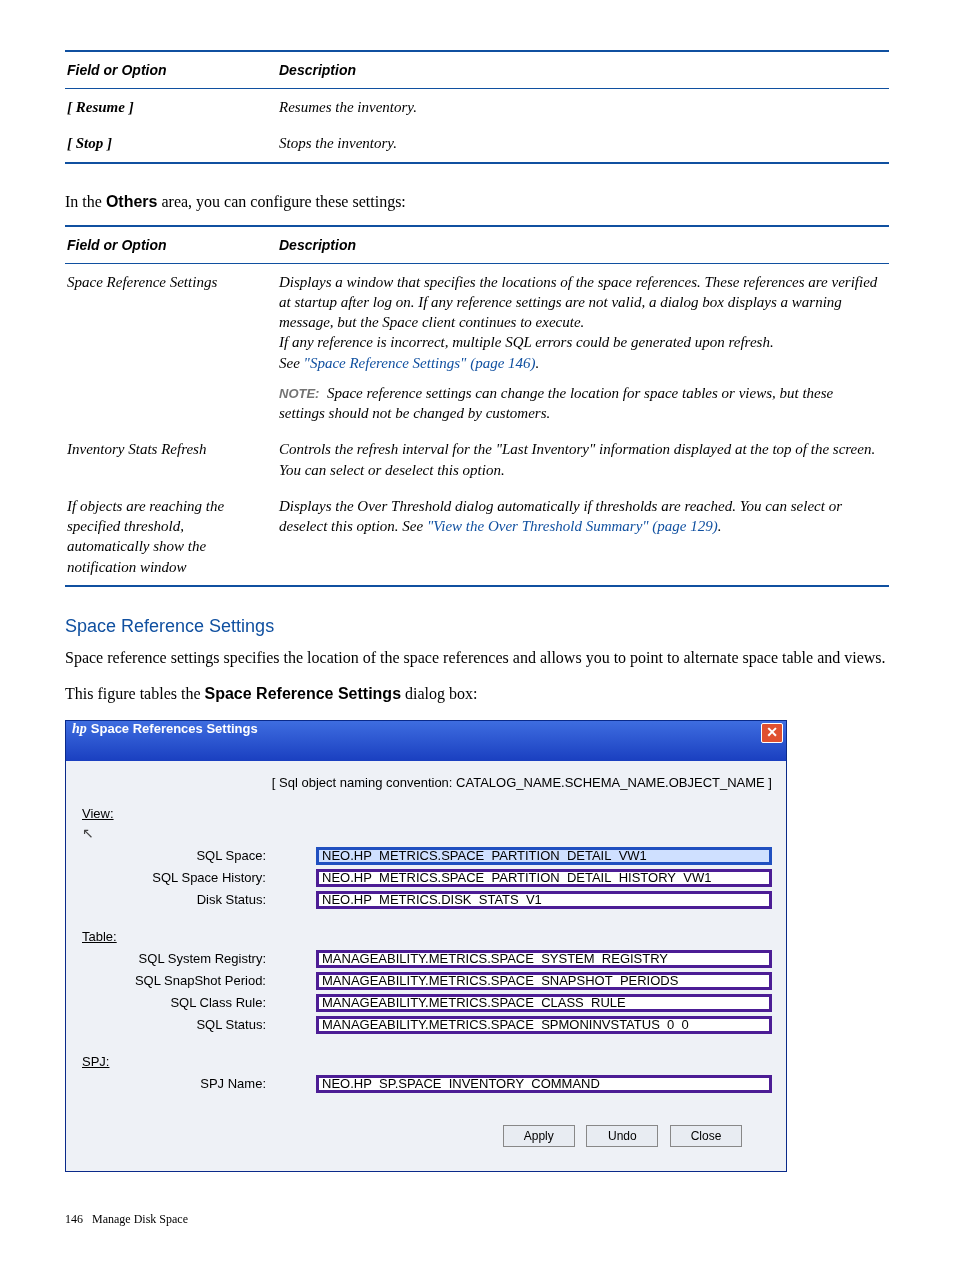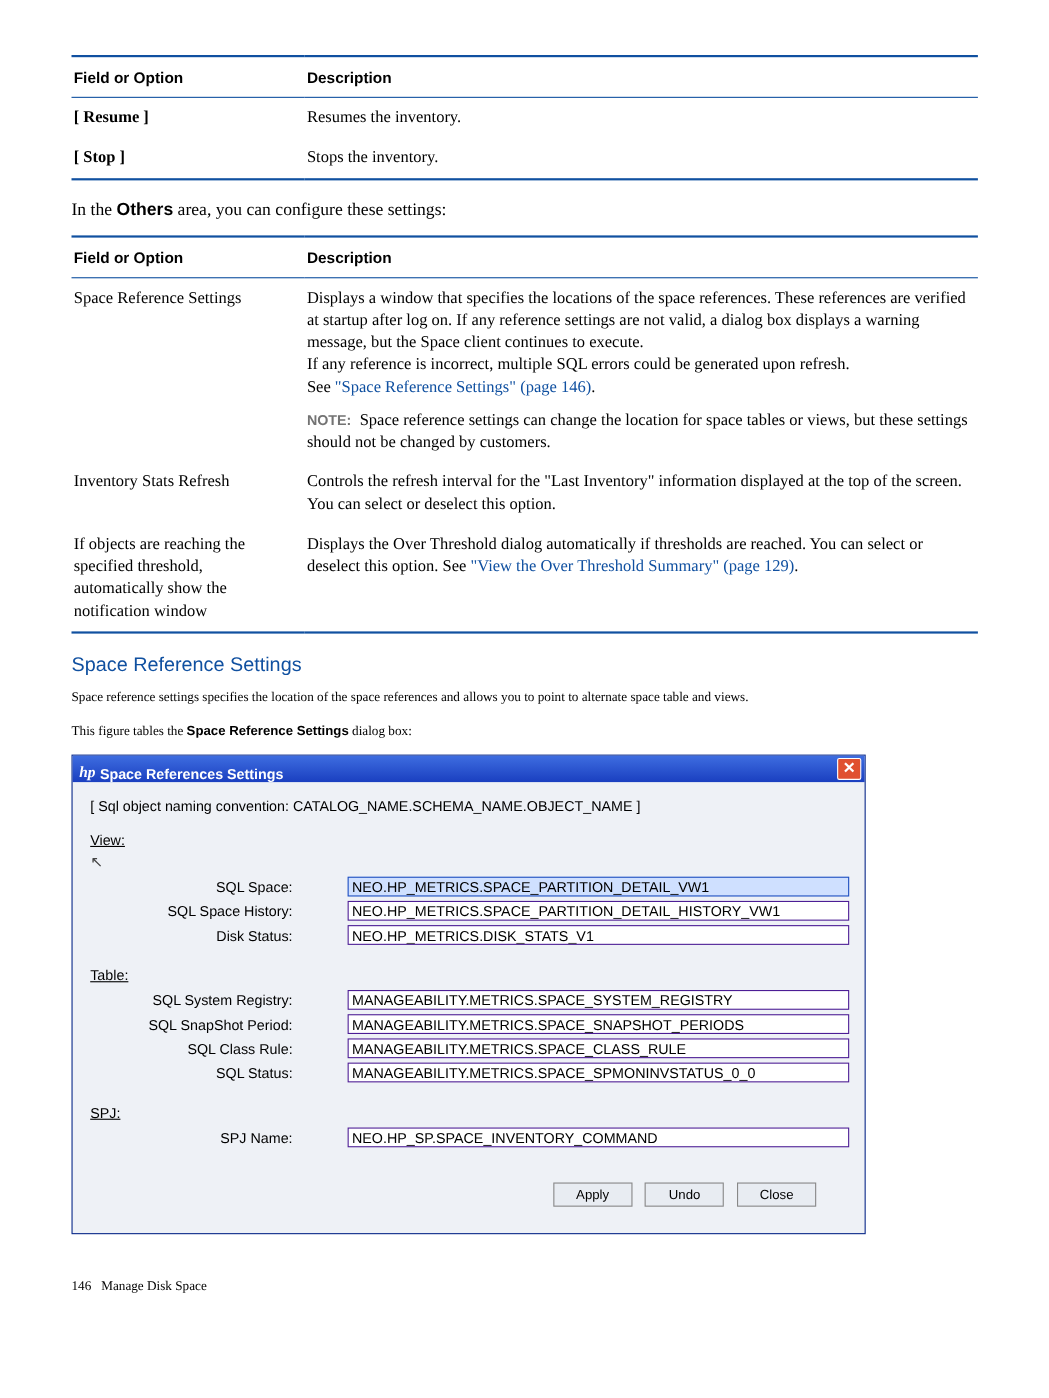--- a/index.html
+++ b/index.html
@@ -13,22 +13,23 @@
     width: 954px;
     box-sizing: border-box;
     padding: 50px 65px 30px 65px;
     position: relative;
   }
   .tbl {
     width: 100%;
     border-top: 2px solid #1050a0;
     border-bottom: 2px solid #1050a0;
     border-collapse: collapse;
-    margin-bottom: 18px;
+    margin-bottom: 29px;
     font-family: Georgia, serif;
+    font-style: italic;
   }
   .tbl th {
     text-align: left;
     font-family: Arial, sans-serif;
     font-weight: bold;
     font-size: 14px;
     padding: 10px 8px 10px 2px;
     border-bottom: 1px solid #1050a0;
     vertical-align: top;
   }
@@ -45,21 +46,21 @@
   }
   .bold-inline { font-weight: bold; }
   .note-lbl {
     color: #737373;
     font-family: Arial, sans-serif;
     font-weight: bold;
     font-size: 13px;
   }
   .link { color: #1050a0; }
   p.body {
-    font-size: 12px;
+    font-size: 16px;
     line-height: 1.4;
     margin: 10px 0 14px 0;
   }
   h2.sub {
     font-family: Arial, sans-serif;
     font-weight: normal;
     color: #1050a0;
     font-size: 18px;
     margin: 14px 0 8px 0;
   }
@@ -71,23 +72,23 @@
     width: 720px;
     border: 1px solid #0a2a8a;
     background: #eef1f6;
     margin-top: 8px;
     font-family: Tahoma, Arial, sans-serif;
     font-size: 13px;
   }
   .titlebar {
     background: linear-gradient(to bottom, #3e6de0, #1a3fc0);
     color: #fff;
-    height: 24px;
+    height: 40px;
     display: flex;
-    align-items: flex-end;
+    align-items: flex-start;
     padding-left: 6px;
     position: relative;
   }
   .titlebar .hp {
     font-style: italic;
     font-family: 'Times New Roman', serif;
     font-size: 14px;
     margin-right: 4px;
     font-weight: bold;
   }
@@ -100,32 +101,32 @@
     border: 1px solid #fff;
     color: #fff;
     font-weight: bold;
     font-size: 14px;
     line-height: 16px;
     text-align: center;
     border-radius: 2px;
     cursor: pointer;
   }
   .dlg-body { padding: 10px 14px 14px 14px; }
-  .convention { margin: 4px 0 16px 2px; }
+  .convention { margin: 4px 0 16px 2px; text-align: right; }
   .sect-lbl { text-decoration: underline; margin: 10px 0 6px 2px; display:block;}
   .cursor { font-size: 14px; color:#444; margin-left:2px; display:inline-block; transform: translateY(-2px);}
   .field-row { display:flex; align-items:center; margin: 4px 0; gap: 44px; }
   .field-row .lab { width: 186px; text-align:right; padding-right: 6px; font-size:13px;}
   .field-row input {
     flex: 1;
     height: 18px;
     font-size: 13px;
     font-family: Tahoma, Arial, sans-serif;
     padding: 1px 3px;
-    border: 1px solid #4c1d95;
+    border: 3px solid #4c1d95;
     background: #fff;
     box-sizing: border-box;
     max-width: 470px;
   }
   .field-row input.sel { background:#cfe0ff; border-color:#2050c0;}
   .dlg-buttons { text-align: right; padding: 28px 30px 10px 0;}
   .dlg-buttons button {
     width: 72px; height: 22px;
     font-size: 12px;
     background: #e8ecf2;

